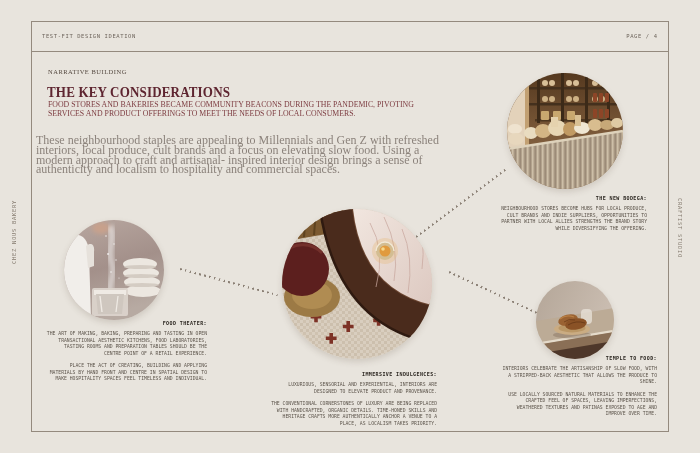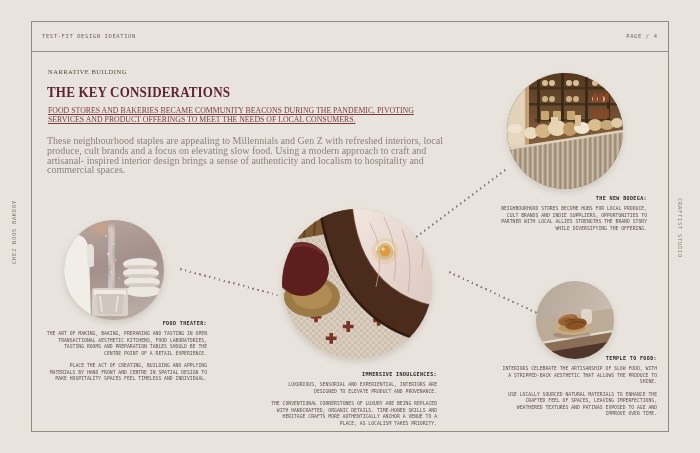--- a/index.html
+++ b/index.html
@@ -40,24 +40,24 @@
 
   
   .eyebrow{
     left:48px;top:68px;font-size:6.5px;letter-spacing:0.5px;color:#554940;
   }
   .title{
     left:47px;top:83px;font-size:15.5px;font-weight:bold;color:#5e2530;
     letter-spacing:0.2px;transform:scaleX(0.84);transform-origin:left top;white-space:nowrap;
   }
   .lede{
-    left:48px;top:106px;width:390px;font-size:7.8px;line-height:9.4px;color:#7d3c41;text-decoration:underline;
+    left:48px;top:100px;width:390px;font-size:7.8px;line-height:9.4px;color:#7d3c41;
   }
   .body-copy{
-    left:47px;top:136px;width:414px;font-size:10px;line-height:9.8px;color:#8b827b;
+    left:36px;top:136px;width:414px;font-size:12px;line-height:9.8px;color:#8b827b;
   }
 
   
   .circle{
     position:absolute;border-radius:50%;overflow:hidden;
     box-shadow:0 3px 6px rgba(95,75,60,0.18);
   }
   .circle svg{display:block;}
   .c-food{left:64px;top:220px;width:100px;height:100px;}
   .c-immersive{left:282px;top:209px;width:150px;height:150px;}

